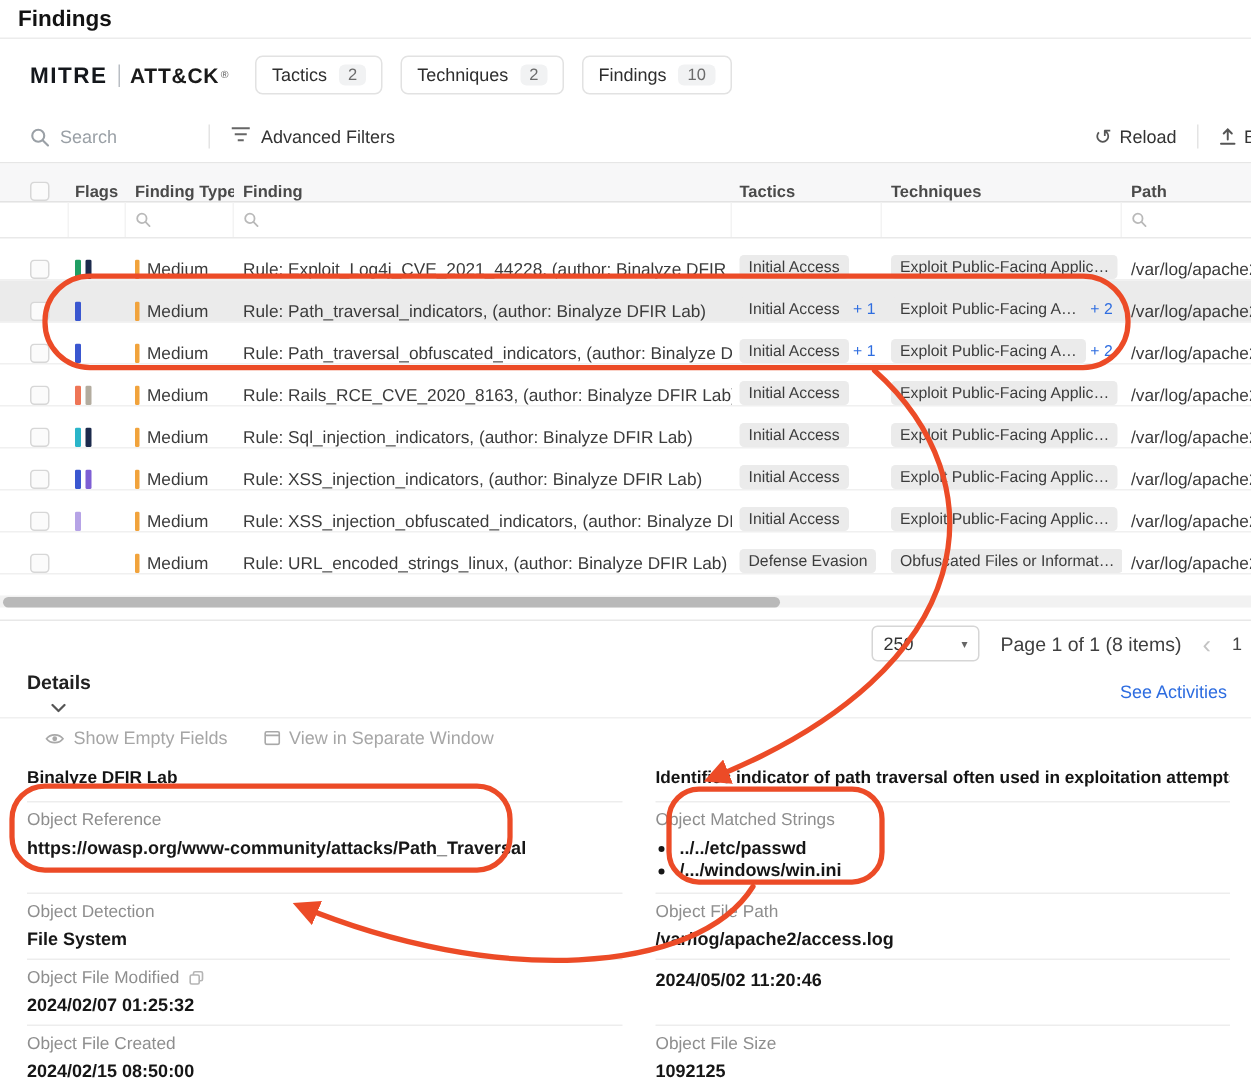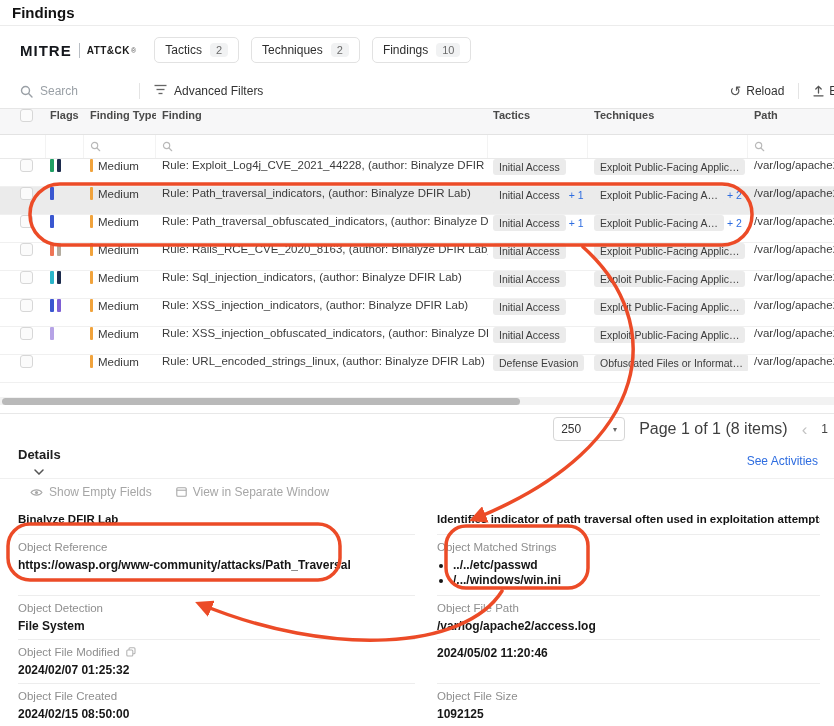--- a/index.html
+++ b/index.html
@@ -8,40 +8,40 @@
 
   
   .topbar{height:25px;line-height:25px;padding-left:12px;border-bottom:1px solid #ececec;}
   .topbar h1{margin:0;font-size:15px;font-weight:bold;color:#121212;display:inline;line-height:25px;}
 
   
   .brand-row{display:flex;align-items:center;height:48px;padding:0 20px;gap:18px;}
   .mitre-logo{display:flex;align-items:center;}
   .mitre-logo .mitre{font-weight:bold;font-size:15px;letter-spacing:1px;color:#14171c;}
   .logo-sep{width:1px;height:15px;background:#b9bec4;margin:0 7px;}
-  .mitre-logo .attack{font-weight:bold;font-size:10px;letter-spacing:.5px;color:#1a1a1a;}
+  .mitre-logo .attack{font-weight:bold;font-size:14px;letter-spacing:.5px;color:#1a1a1a;}
   .mitre-logo sup{font-size:7px;color:#555;margin-left:1px;}
   .tabs{display:flex;gap:12px;}
   .tab-btn{display:flex;align-items:center;gap:8px;border:1px solid #e2e2e2;border-radius:5px;background:#fff;
     padding:5px 10px;font-size:12px;color:#2e2e2e;cursor:pointer;}
   .tab-badge{background:#f1f2f3;border-radius:4px;padding:1px 6px;font-size:11px;color:#6b6b6b;}
 
   
   .filterbar{position:relative;display:flex;align-items:center;height:34px;padding:0 20px;}
   .fb-left{display:flex;align-items:center;}
   .search-box{display:flex;align-items:center;gap:7px;width:105px;color:#9aa0a6;font-size:12px;}
   .vdiv{width:1px;height:16px;background:#e4e4e4;margin:0 14px;}
   .adv-filters{display:flex;align-items:flex-start;gap:7px;font-size:12px;color:#333;cursor:pointer;}
   .fb-right{position:absolute;right:-30px;top:0;height:100%;display:flex;align-items:center;}
   .fb-btn{display:flex;align-items:center;gap:5px;font-size:12px;color:#333;cursor:pointer;white-space:nowrap;}
   .reload-glyph{font-size:14px;color:#555;line-height:1;}
 
   
   .tbl{border-top:1px solid #e6e6e6;}
-  .tr{display:flex;align-items:flex-start;height:28px;border-bottom:1px solid #f0f0f0;box-sizing:border-box;}
+  .tr{display:flex;align-items:flex-end;height:28px;border-bottom:1px solid #f0f0f0;box-sizing:border-box;}
   .tr.head{height:26px;background:#f7f7f8;border-bottom:1px solid #e3e3e3;}
   .tr.filter{height:24px;border-bottom:1px solid #e9e9e9;}
   .tr.filter .td{border-right:1px solid #f3f3f3;height:100%;display:flex;align-items:center;}
   .tr.filter .td:last-child{border-right:none;}
   .tr.selected{background:#ebebeb;}
   .td{box-sizing:border-box;white-space:nowrap;overflow:hidden;font-size:11.5px;color:#3b3b3b;
       display:flex;align-items:center;}
   .c-check{width:46px;padding-left:20px;}
   .c-flags{width:38px;padding-left:4px;}
   .c-type{width:72px;padding-left:6px;gap:5px;}
@@ -61,21 +61,21 @@
   
   .hscroll{position:relative;height:8px;background:#f2f2f2;margin-top:14px;}
   .hthumb{position:absolute;left:2px;top:0.5px;width:518px;height:7px;background:#b9b9b9;border-radius:4px;cursor:grab;}
 
   
   .pager{display:flex;justify-content:flex-end;align-items:center;gap:14px;height:30px;margin-top:8px;
     border-top:1px solid #e8e8e8;padding:0 6px 0 14px;}
   .page-size{display:flex;justify-content:space-between;align-items:center;width:56px;height:22px;
     border:1px solid #d6d6d6;border-radius:4px;padding:0 7px;font-size:12px;color:#333;cursor:pointer;box-sizing:content-box;}
   .caret{font-size:8px;color:#666;}
-  .pg-summary{font-size:16px;color:#3f3f3f;}
+  .pg-summary{font-size:13px;color:#3f3f3f;}
   .pg-prev{font-size:17px;color:#c3c3c3;cursor:pointer;line-height:1;}
   .pg-num{font-size:12px;color:#444;cursor:pointer;}
 
   
   .details-head{display:flex;justify-content:space-between;align-items:center;height:34px;
     padding:0 16px 0 18px;border-bottom:1px solid #f0f0f0;}
   .details-title{display:flex;align-items:center;gap:7px;font-size:13px;font-weight:bold;color:#202020;cursor:pointer;flex-direction:column;}
   .see-activities{font-size:12px;cursor:pointer;}
   .details-toolbar{display:flex;align-items:center;gap:24px;height:26px;padding-left:30px;color:#a6a6a6;font-size:12px;}
   .dt-item{display:flex;align-items:center;gap:6px;cursor:pointer;}

